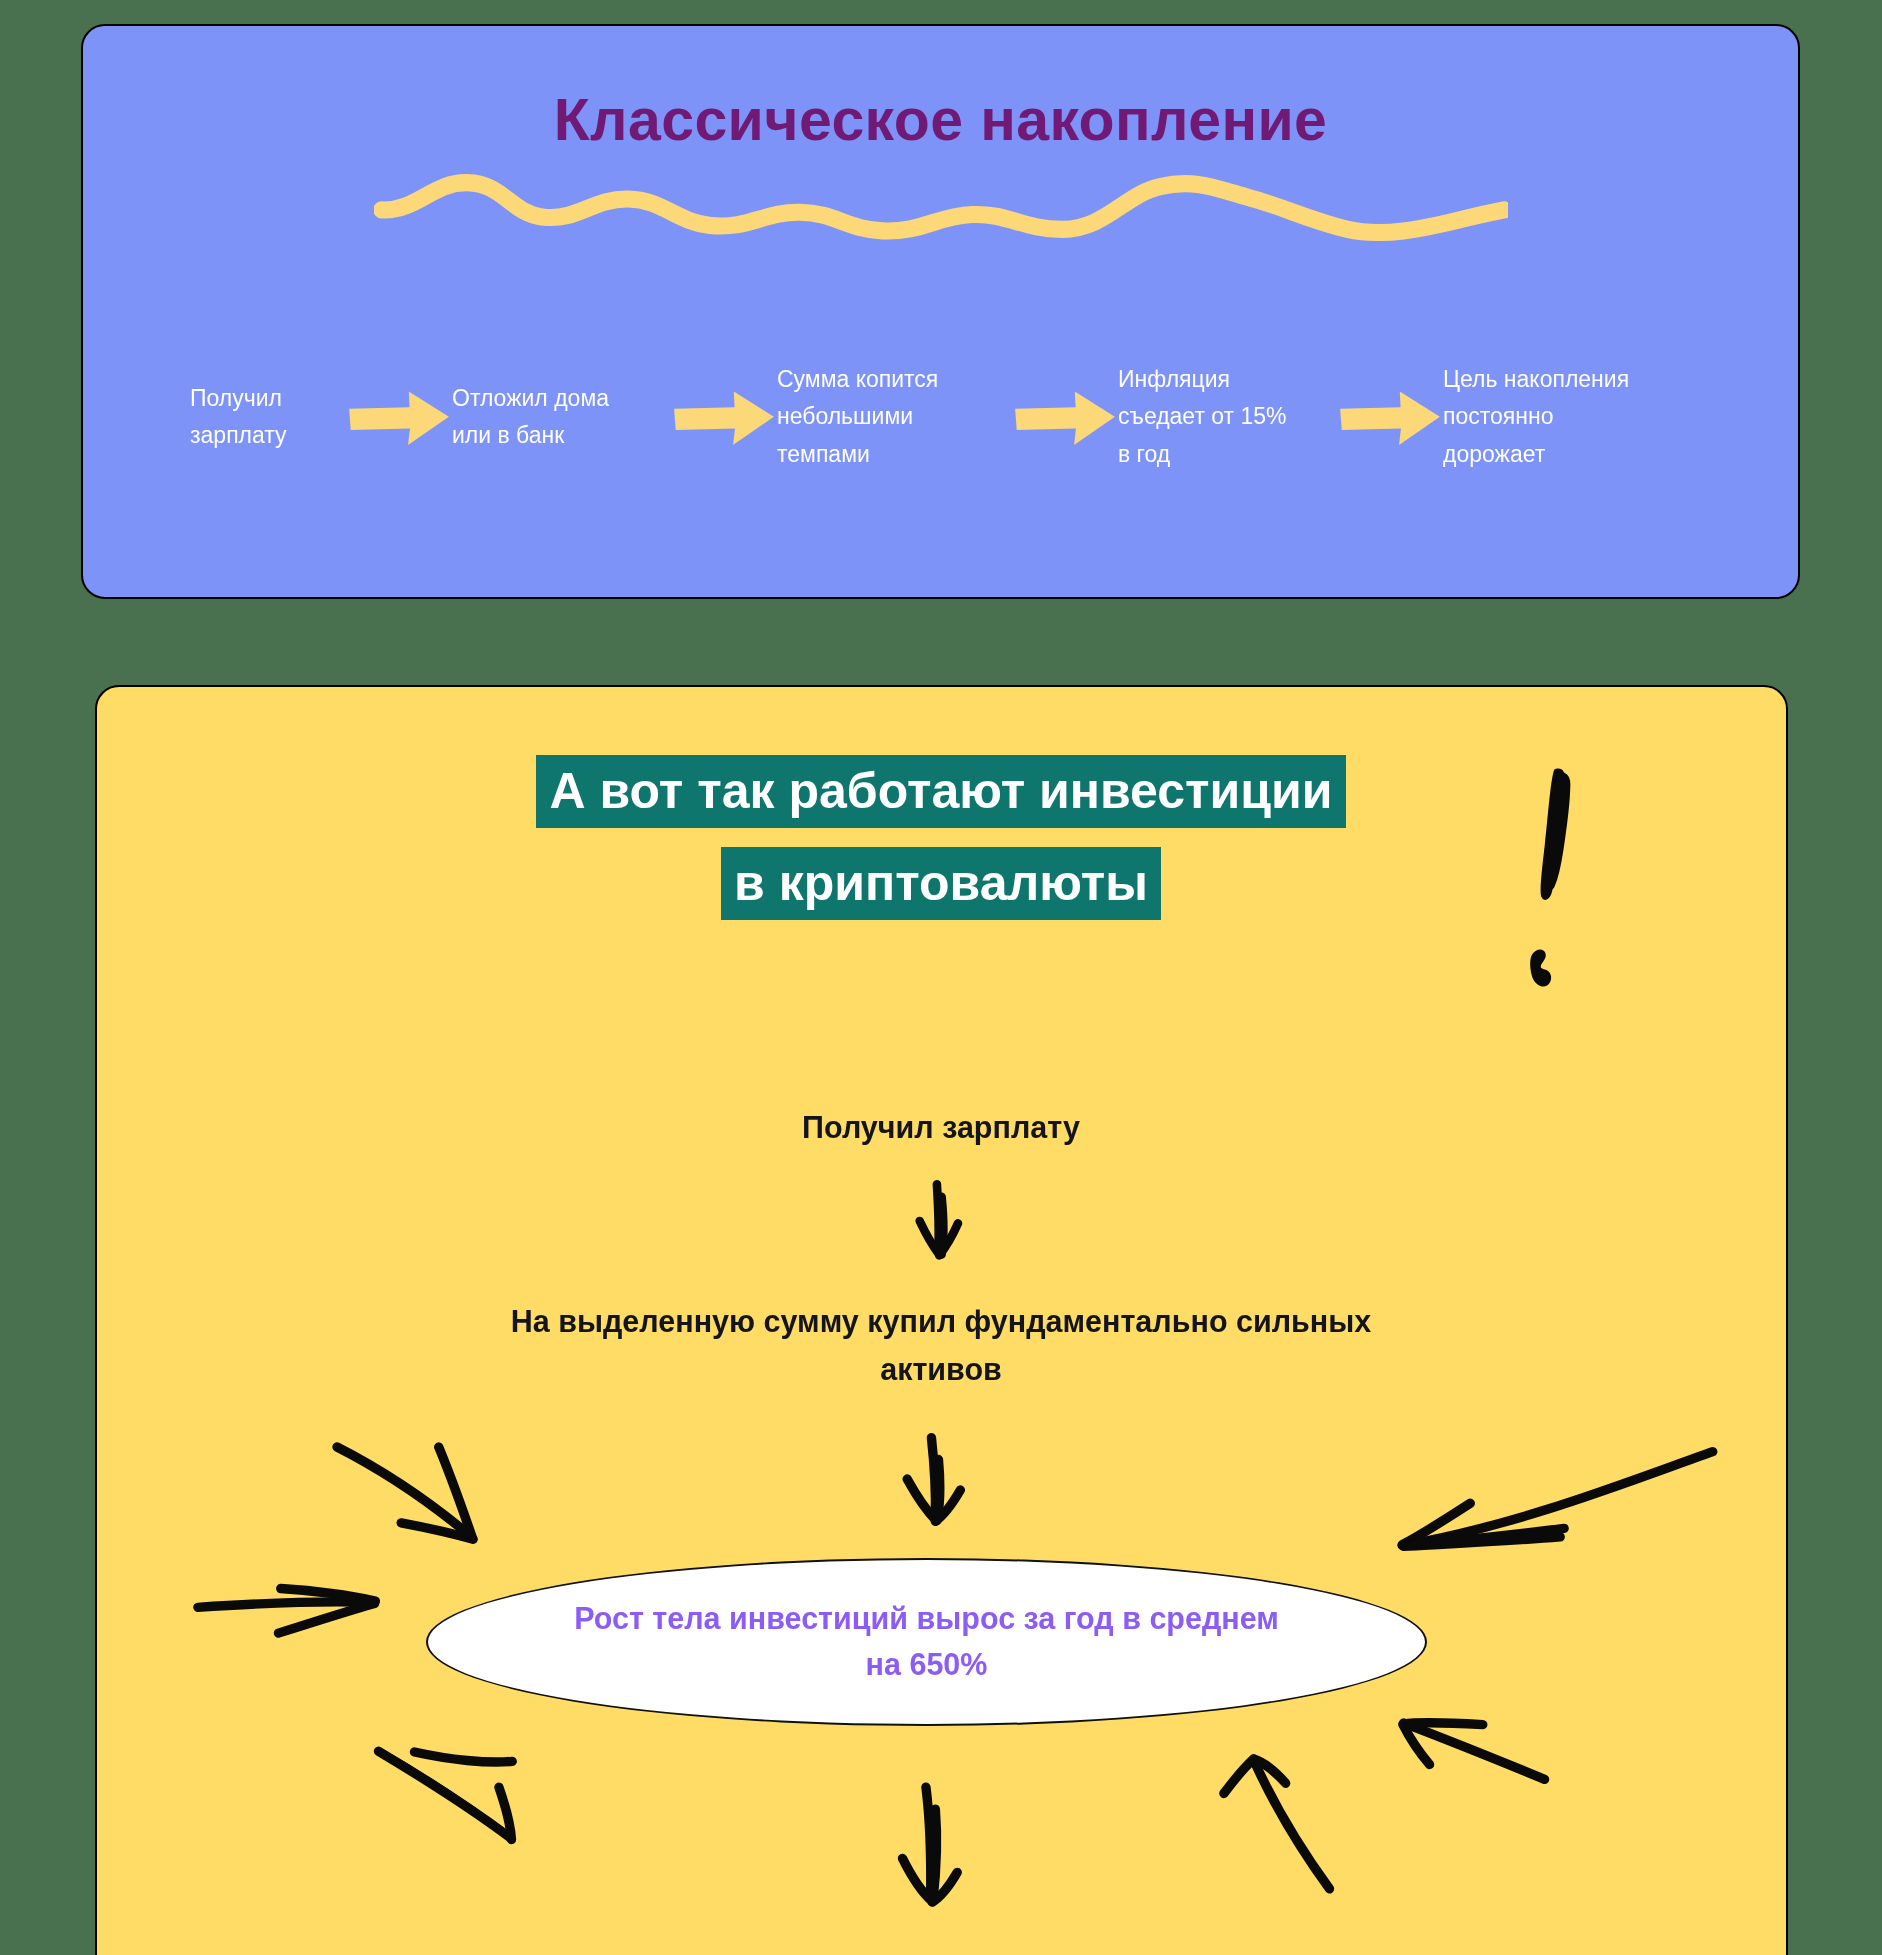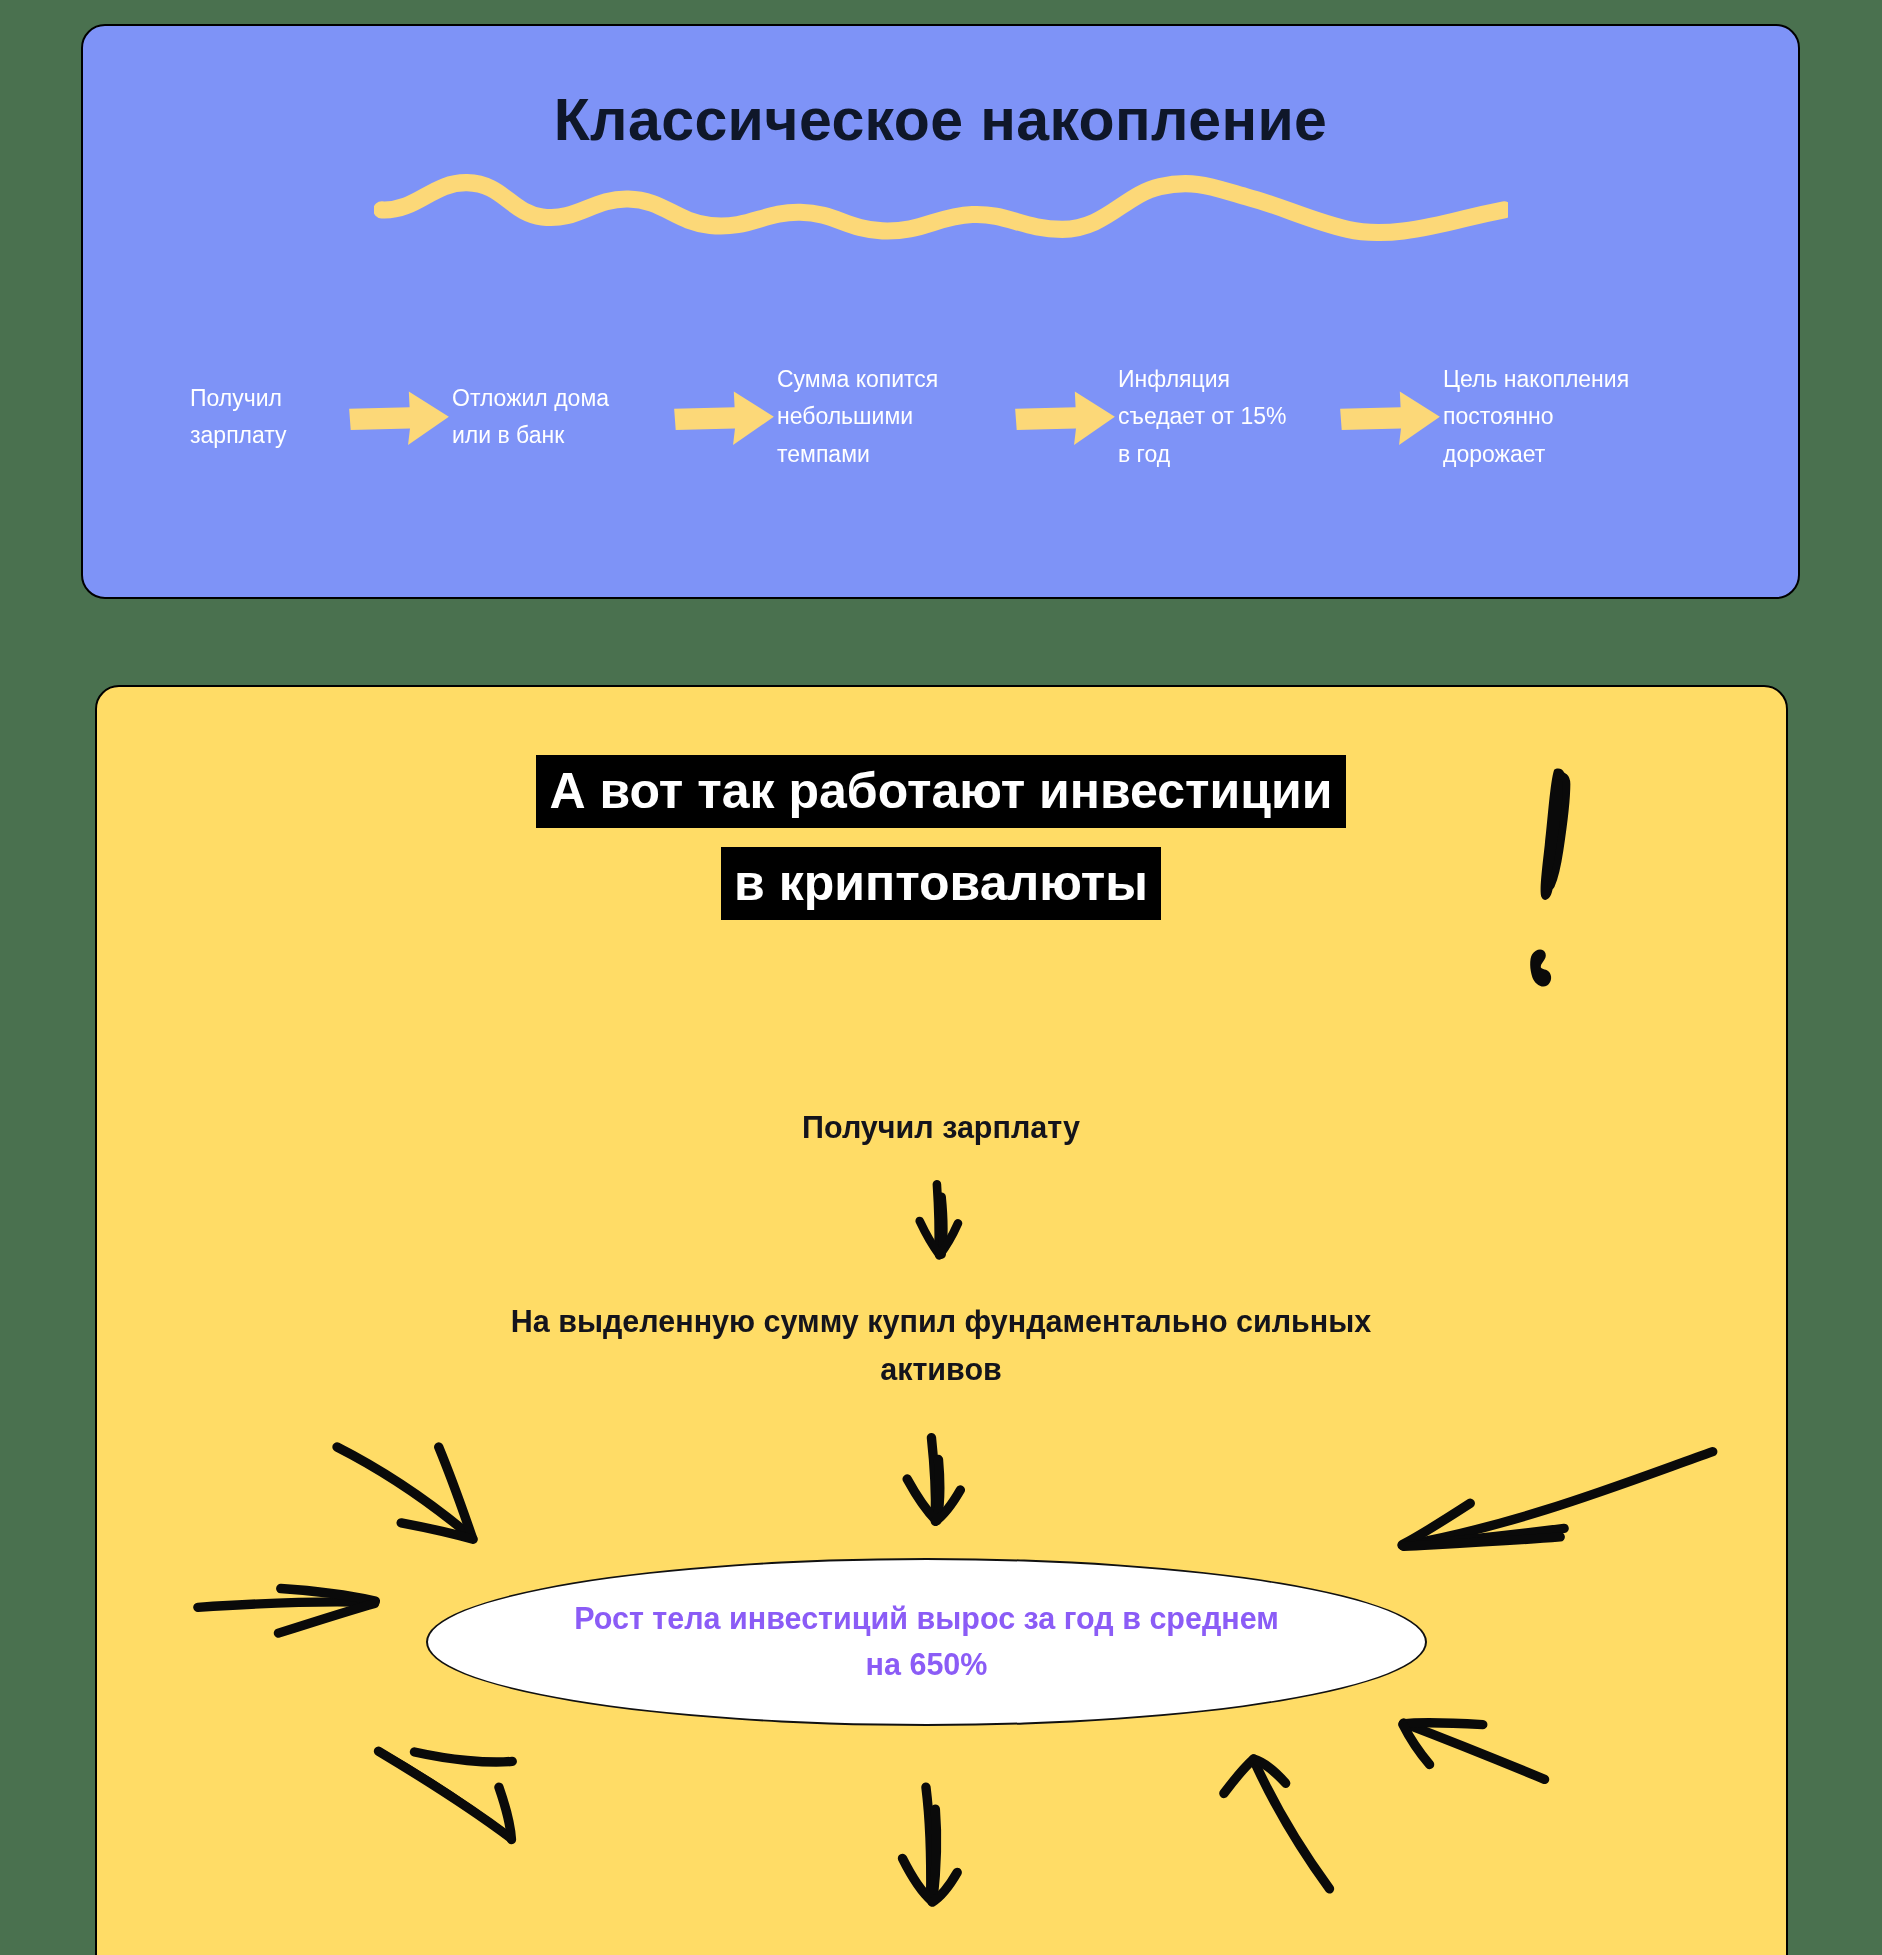--- a/index.html
+++ b/index.html
@@ -45,21 +45,21 @@
     border-radius: 24px;
   }
 
   
   .classic-title {
     position: absolute;
     left: 0;
     top: 65px;
     width: 100%;
     text-align: center;
-    color: #0f172a;
+    color: #701a75;
     font-size: 59px;
     font-weight: bold;
     letter-spacing: 0.4px;
     line-height: 1;
     white-space: nowrap;
   }
 
   .title-squiggle {
     position: absolute;
     left: 50%;
@@ -106,21 +106,21 @@
     position: absolute;
     left: 0;
     top: 755px;
     width: 1882px;
     text-align: center;
     pointer-events: none;
   }
 
   .crypto-heading .hl {
     display: inline-block;
-    background: #000000;
+    background: #0f766e;
     color: #FFFFFF;
     font-size: 50px;
     font-weight: bold;
     line-height: 1.46;
     padding: 0 13.3px;
     white-space: nowrap;
   }
 
   .heading-line2 {
     margin-top: 19px;

